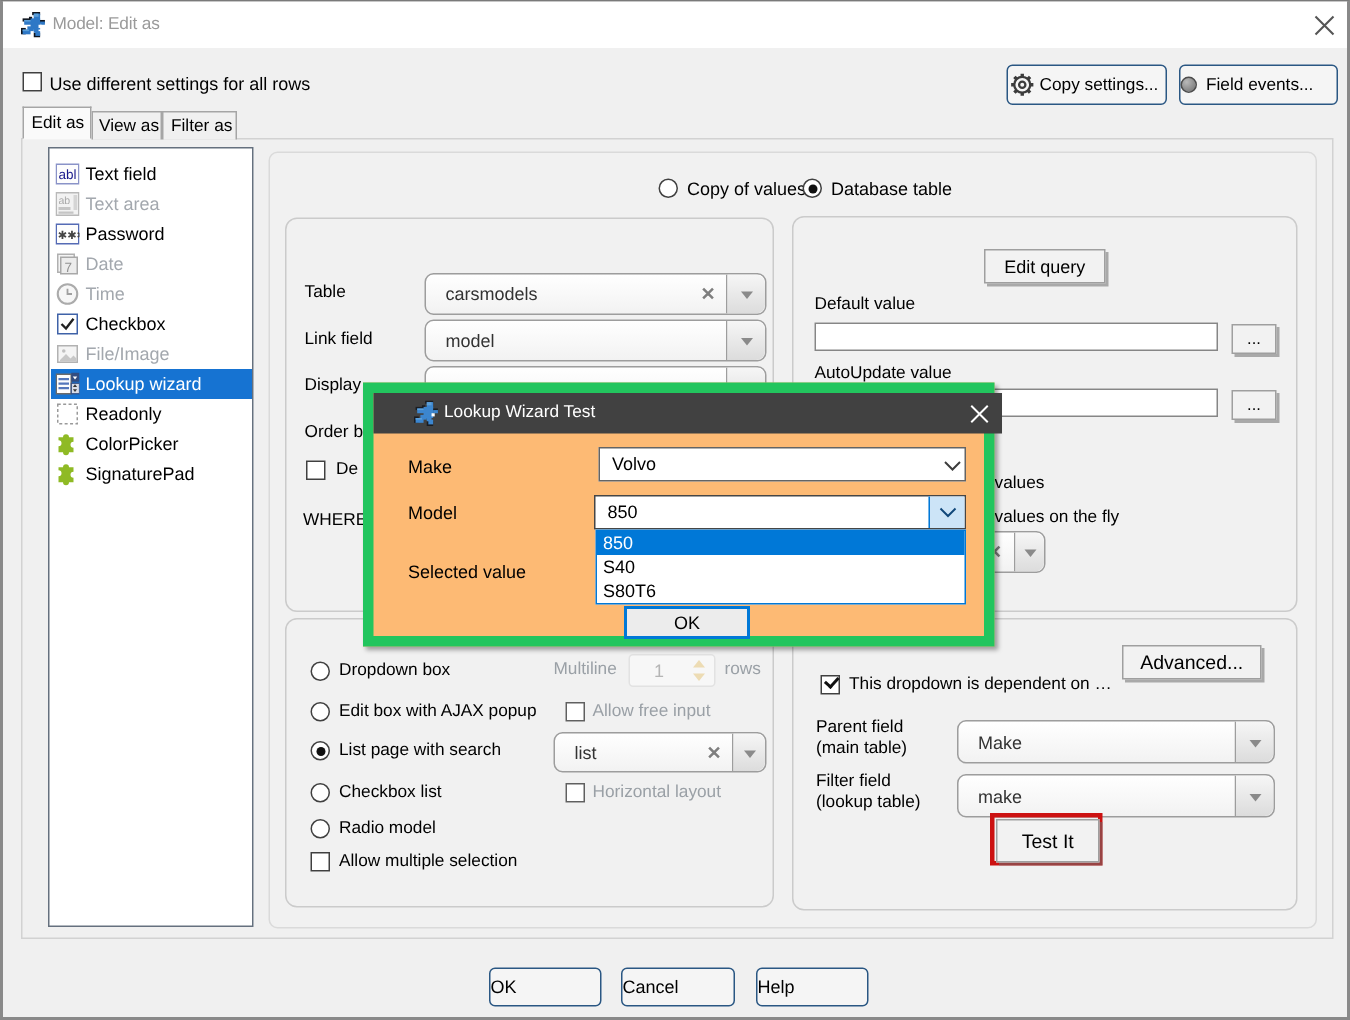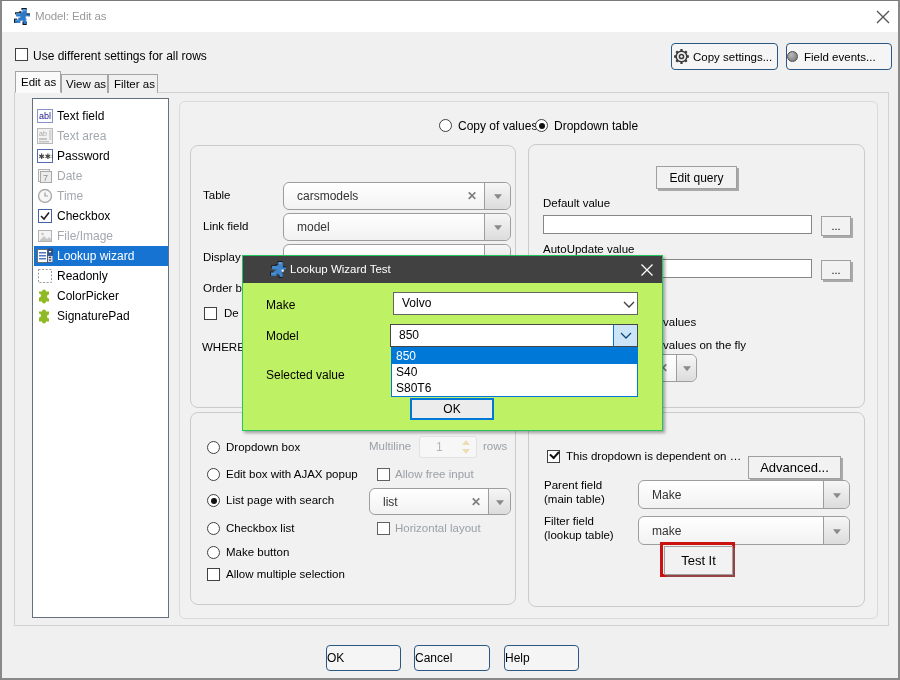--- a/index.html
+++ b/index.html
@@ -197,21 +197,21 @@
         <span class="ic"><svg width="16" height="16" viewBox="0 0 16 16">
             <path d="M2 5 h3 a2 2 0 1 1 4 0 h3 v3 a2 2 0 1 0 0 4 v3 h-3 a2 2 0 1 1 -4 0 h-3 v-4 a2 2 0 1 0 0 -4 z" transform="translate(0,-1.5)" fill="#8fba25"></path>
           </svg></span>
         <span class="tx">SignaturePad</span>
       </div>
     </div>
 
   <div class="radio" style="left:437px;top:118px"></div>
   <div class="lbl" style="left:456px;top:118px;font-size:12px">Copy of values</div>
   <div class="radio sel" style="left:533px;top:118px"></div>
-  <div class="lbl" style="left:552px;top:118px;font-size:12px">Dropdown table</div>
+  <div class="lbl" style="left:552px;top:118px;font-size:12px">Database table</div>
 
   <div class="group" style="left:188px;top:144px;width:324px;height:261px"></div>
   <div class="lbl" style="left:201px;top:188px">Table</div>
   <div class="rcombo" style="left:281px;top:181px;width:226px;height:26px">
     <span class="txt">carsmodels</span>
       <span class="clr" style="right:33px">✕</span>
       <span class="seg"></span>
   </div>
   <div class="lbl" style="left:201px;top:219px">Link field</div>
   <div class="rcombo" style="left:281px;top:212px;width:226px;height:26px">
@@ -266,49 +266,49 @@
       <span class="clr" style="right:29px">✕</span>
       <span class="seg" style="width:21px"></span>
   </div>
 
   <div class="radio" style="left:205px;top:521px"></div>
   <div class="lbl" style="left:224px;top:521px">Checkbox list</div>
   <div class="check dis" style="left:375px;top:521px"></div>
   <div class="glbl" style="left:393px;top:521px">Horizontal layout</div>
 
   <div class="radio" style="left:205px;top:545px"></div>
-  <div class="lbl" style="left:224px;top:545px">Make button</div>
+  <div class="lbl" style="left:224px;top:545px">Radio model</div>
 
   <div class="check" style="left:205px;top:567px"></div>
   <div class="lbl" style="left:224px;top:567px">Allow multiple selection</div>
 
   <div class="group" style="left:526px;top:411px;width:335px;height:193px"></div>
   <div class="check on" style="left:545px;top:449px"></div>
   <div class="lbl" style="left:564px;top:449px">This dropdown is dependent on …</div>
-  <div class="cbtn" style="left:746px;top:455px;width:91px;height:21px;font-size:13px">Advanced...</div>
+  <div class="cbtn" style="left:746px;top:429px;width:91px;height:21px;font-size:13px">Advanced...</div>
   <div class="lbl" style="left:542px;top:478px">Parent field</div>
   <div class="lbl" style="left:542px;top:492px">(main table)</div>
   <div class="rcombo" style="left:636px;top:479px;width:210px;height:27px">
     <span class="txt">Make</span>
       <span class="seg"></span>
   </div>
   <div class="lbl" style="left:542px;top:514px">Filter field</div>
   <div class="lbl" style="left:542px;top:528px">(lookup table)</div>
   <div class="rcombo" style="left:636px;top:515px;width:210px;height:27px">
     <span class="txt">make</span>
       <span class="seg"></span>
   </div>
   <div class="abs" style="left:658px;top:541px;width:75px;height:35px;border:3px solid #cc1111;box-sizing:border-box"></div>
   <div class="cbtn" style="left:662px;top:545px;width:67px;height:27px;font-size:13px">Test It</div>
 
   <div class="bbtn" style="left:324px;top:644px;width:73px;height:24px">OK</div>
   <div class="bbtn" style="left:412px;top:644px;width:74px;height:24px">Cancel</div>
   <div class="bbtn" style="left:502px;top:644px;width:73px;height:24px">Help</div>
 
-  <div class="abs" id="dlg" style="left:240px;top:254px;width:421px;height:176px;background:#bef264;border:1px solid #22c55e;box-sizing:border-box;box-shadow:2px 2px 3px rgba(0,0,0,0.35)">
+  <div class="abs" id="dlg" style="left:240px;top:254px;width:421px;height:176px;background:#fdba74;border:7px solid #22c55e;box-sizing:border-box;box-shadow:2px 2px 3px rgba(0,0,0,0.35)">
     <div class="abs" style="left:0;top:0;width:419px;height:27px;background:#414141">
       <svg class="abs" style="left:27px;top:5px" width="17" height="17" viewBox="0 0 16 16">
       <g fill="#1a1d22">
         <rect x="7" y="0" width="5" height="2"></rect>
             <rect x="5" y="3" width="2" height="2"></rect>
         <rect x="1" y="4" width="5" height="2"></rect>
             <rect x="0" y="10" width="3" height="4"></rect>
         <rect x="11" y="5" width="4" height="2"></rect>
             <rect x="8" y="13" width="4" height="3"></rect>
       </g>

